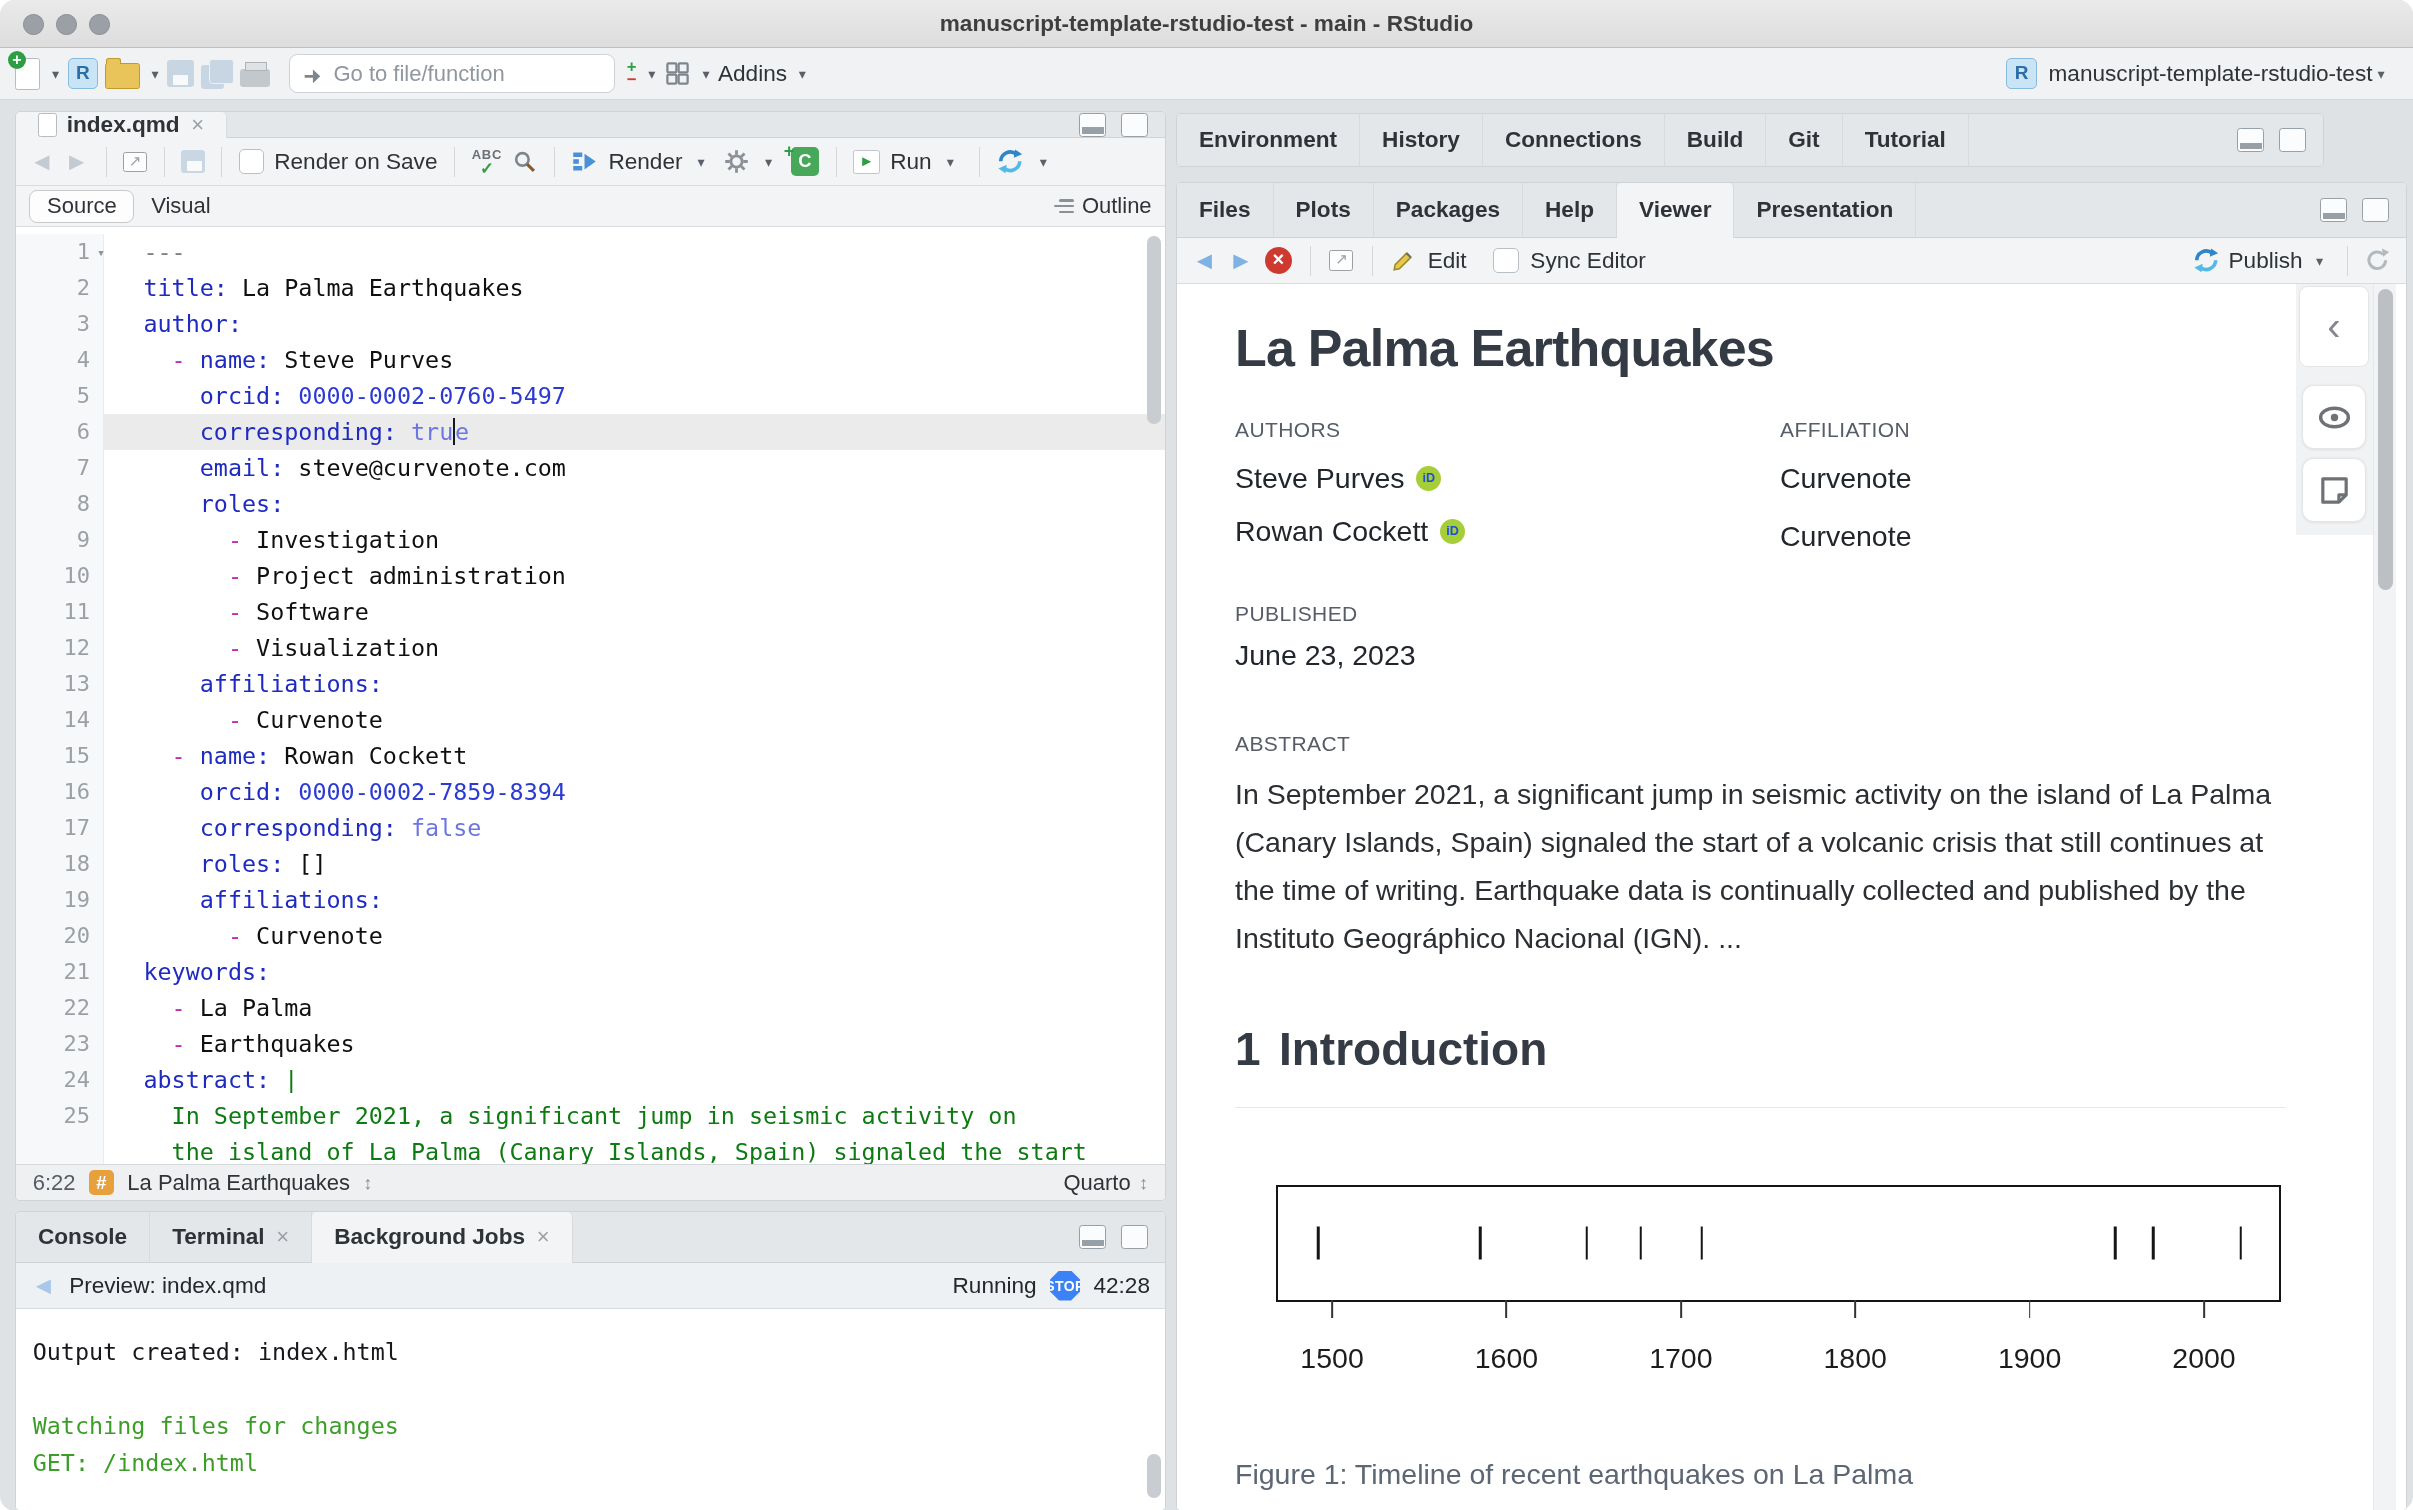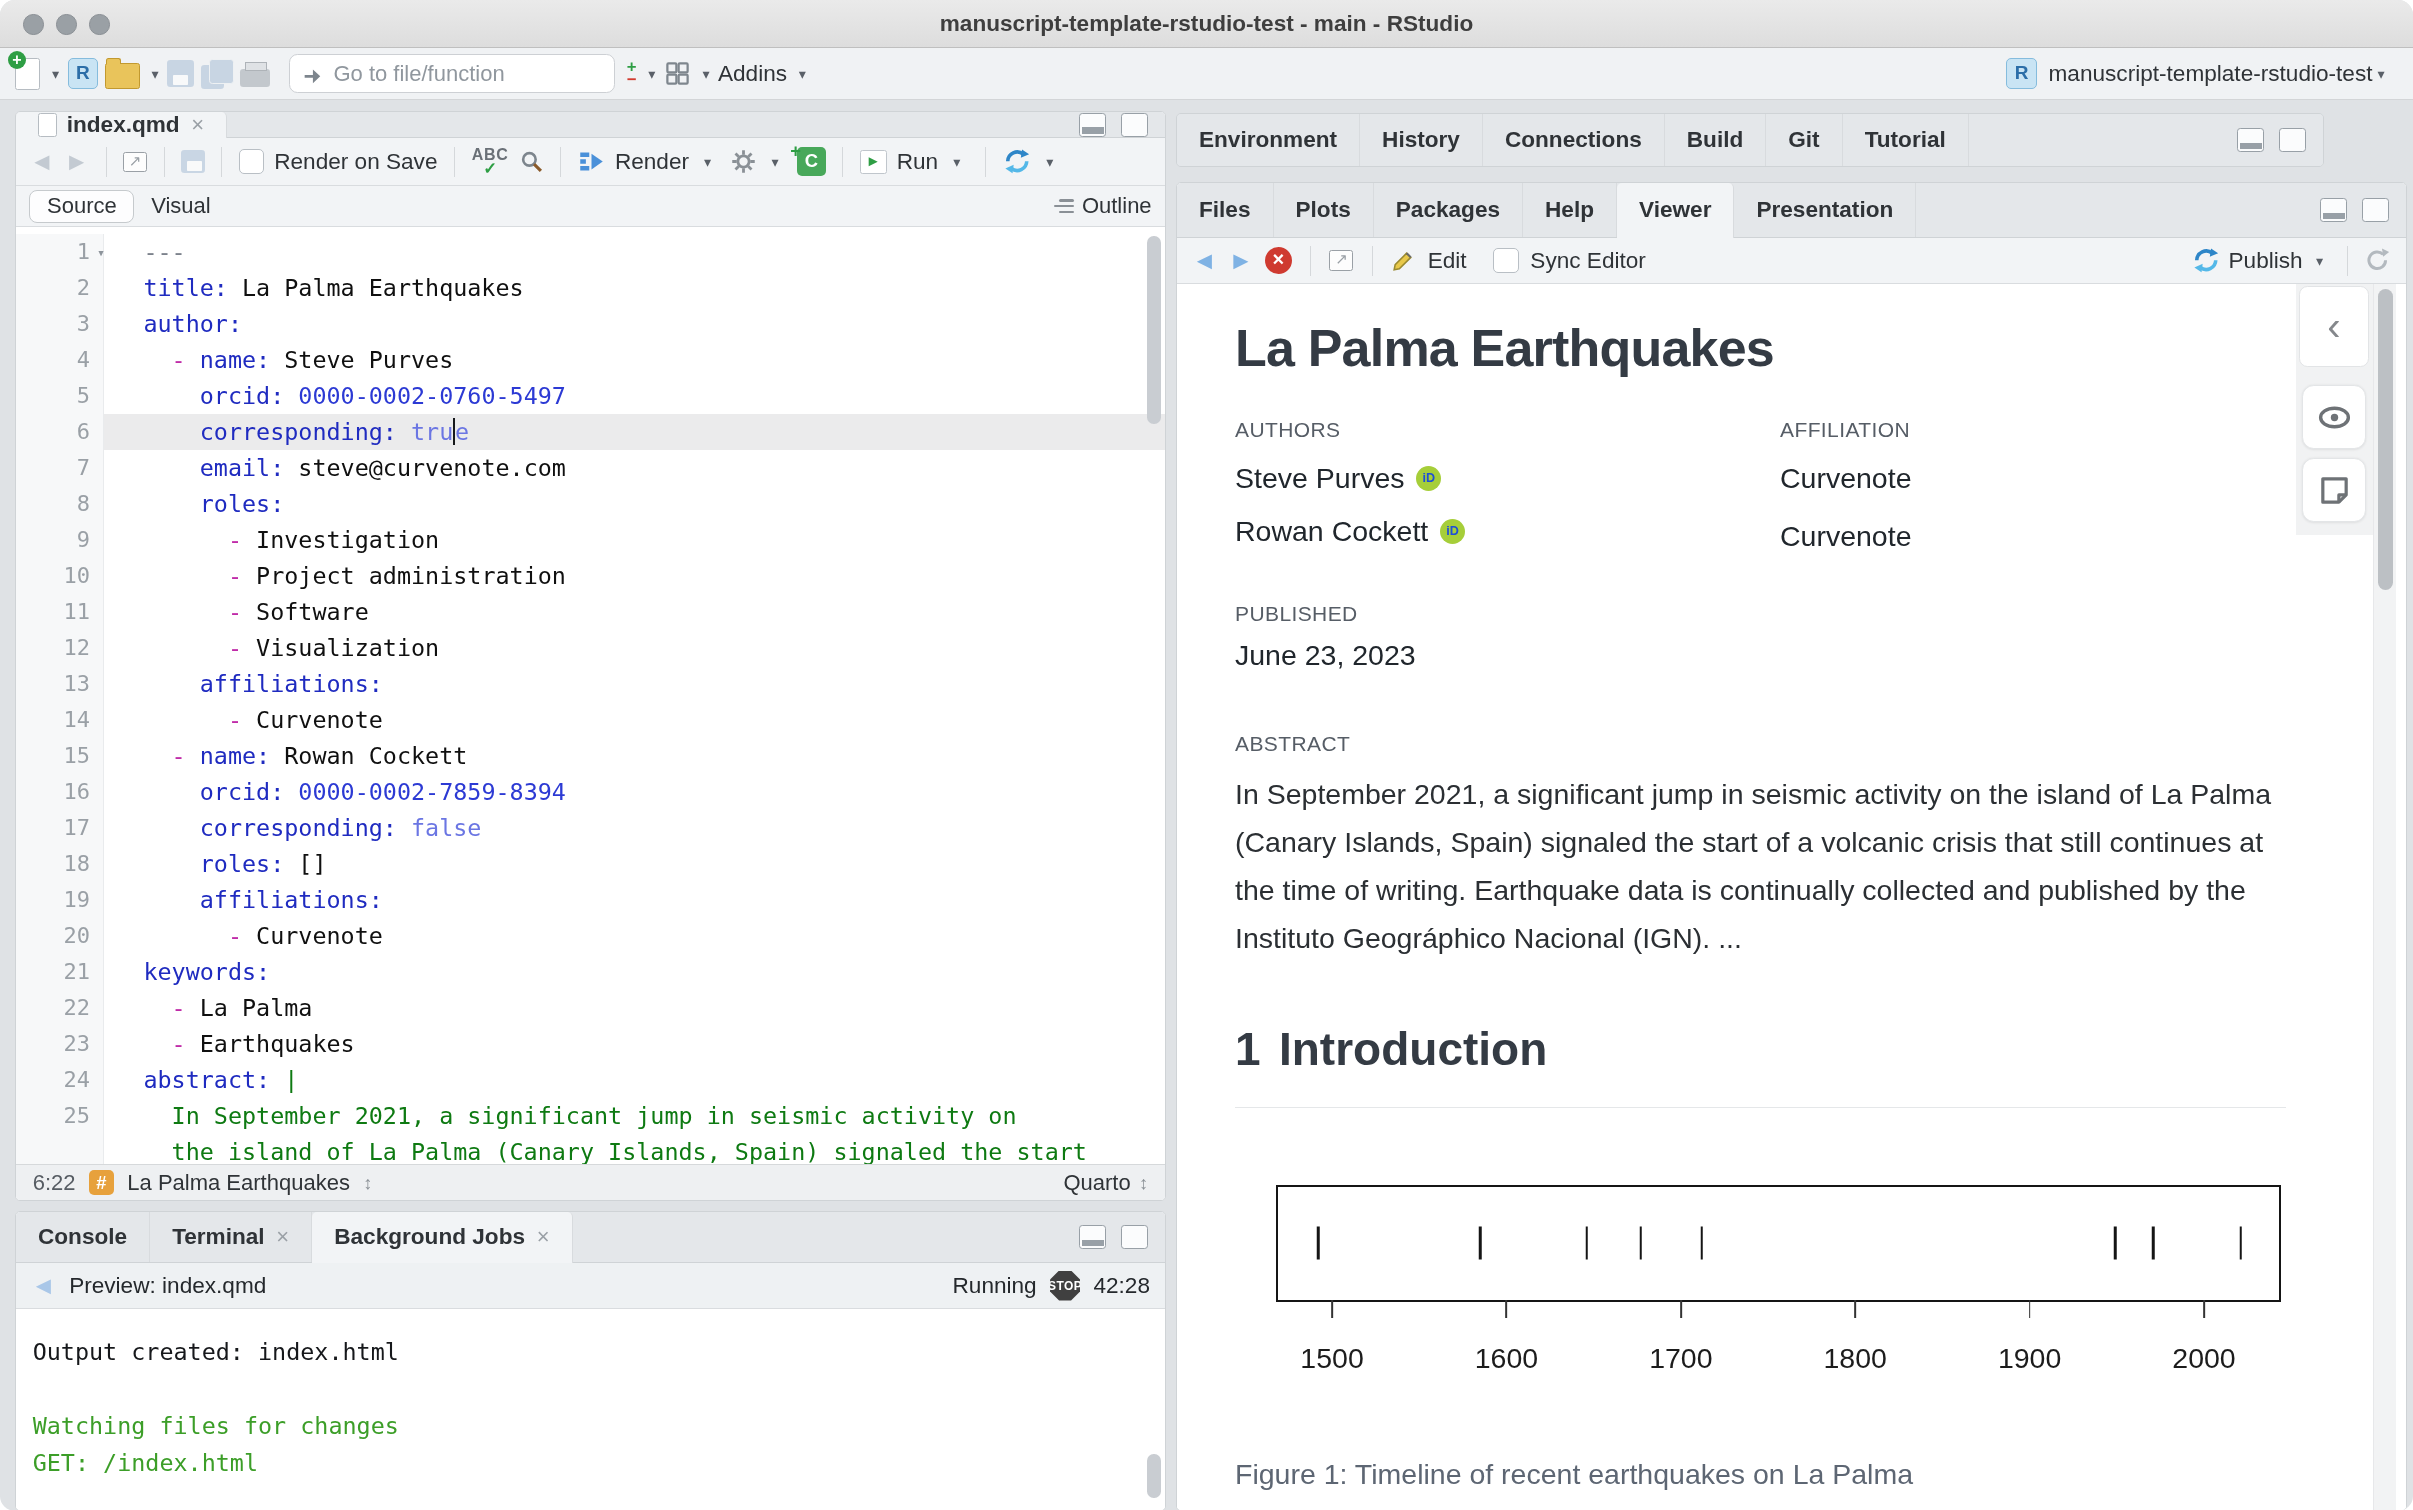--- a/index.html
+++ b/index.html
@@ -52,21 +52,21 @@
   .mm.min::after{content:"";position:absolute;left:1.7px;right:1.7px;bottom:1.7px;height:6.7px;background:#98a0a7;}
 
   .ed-toolbar{display:flex;align-items:center;background:#f2f4f6;border-bottom:0.8px solid #d9dcdf;height:47px;flex:none;padding:0 13.4px;gap:10px;font-size:22.6px;color:#2f3337;}
   .divider{width:0.8px;height:30px;background:#d5d8db;margin:0 6.7px;flex:none;}
   .arrow-gray{color:#c3cad2;font-size:25px;}
   .arrow-blue{color:#7fb2e4;font-size:25px;}
   .arrow-lblue{color:#a9c7e8;font-size:25px;}
   .popout{width:22px;height:18.4px;border:1.7px solid #9aa0a6;border-radius:2.5px;position:relative;color:#9aa0a6;font-size:15px;line-height:15px;text-align:center;background:#fdfdfd;}
   .cb{width:23.4px;height:23.4px;border:1.7px solid #b9bfc5;border-radius:5px;background:#fff;flex:none;}
   .spell{display:flex;flex-direction:column;align-items:center;line-height:13.4px;}
-  .spell .abc{font-size:16px;font-weight:700;color:#6a7077;letter-spacing:0.8px;}
+  .spell .abc{font-size:13px;font-weight:700;color:#6a7077;letter-spacing:0.8px;}
   .spell .chk{font-size:16.7px;color:#2e9e44;font-weight:700;}
   .chunk-icon{width:28.5px;height:28.5px;background:#48a85a;border-radius:5px;color:#fff;font-size:18.4px;font-weight:700;text-align:center;line-height:28.5px;position:relative;}
   .chunk-icon::before{content:"+";position:absolute;left:-6.7px;top:-10px;color:#2e9e44;font-size:18.4px;}
   .run-icon{width:25px;height:22px;background:#fff;border:1.7px solid #c0c6cc;border-radius:2.5px;color:#2e9e44;font-size:15px;line-height:20px;text-align:center;}
 
   .mode-bar{display:flex;align-items:center;background:#f2f4f6;border-bottom:0.8px solid #d9dcdf;height:40px;flex:none;padding:0 13.4px;font-size:22px;color:#2f3337;}
   .seg{padding:2.5px 16.7px;}
   .seg.active{background:#fdfdfe;border:0.8px solid #c6cacd;border-radius:8px;}
   .outline-right{margin-left:auto;display:flex;align-items:center;gap:8.4px;}
   .outline-icon{display:inline-flex;flex-direction:column;gap:3.3px;}
@@ -94,21 +94,21 @@
 
   .status-bar{display:flex;align-items:center;background:#eef0f2;border-top:0.8px solid #d6d9db;height:35px;flex:none;font-size:22px;color:#565c63;padding:0 16.7px;gap:13.4px;}
   .hash-badge{width:25px;height:25px;border-radius:5px;background:#e7a13c;color:#fff;font-weight:700;text-align:center;line-height:25px;font-size:18.4px;flex:none;}
   .status-section{color:#2f3337;}
   .updown{color:#8a9096;font-size:18.4px;}
   .status-right{margin-left:auto;display:flex;align-items:center;gap:8.4px;color:#2f3337;}
 
   
   .job-toolbar{display:flex;align-items:center;background:#eef1f3;border-bottom:0.8px solid #d9dcdf;height:45px;flex:none;font-size:22.6px;color:#24282c;padding:0 15px;gap:13.4px;}
   .job-right{margin-left:auto;display:flex;align-items:center;gap:13.4px;}
-  .octagon{width:30px;height:30px;background:#404040;clip-path:polygon(30% 0,70% 0,100% 30%,100% 70%,70% 100%,30% 100%,0 70%,0 30%);color:#fff;font-size:12px;display:flex;align-items:center;justify-content:center;font-weight:700;letter-spacing:0.4px;}
+  .octagon{width:30px;height:30px;background:#3b82f6;clip-path:polygon(30% 0,70% 0,100% 30%,100% 70%,70% 100%,30% 100%,0 70%,0 30%);color:#fff;font-size:14px;display:flex;align-items:center;justify-content:center;font-weight:700;letter-spacing:0.4px;}
   .console-out{flex:1;background:#fff;font-family:"DejaVu Sans Mono",monospace;font-size:23.4px;padding:25px 0 0 16.7px;position:relative;}
   .console-line{height:37px;line-height:37px;white-space:pre;color:#16181b;}
   .console-line.green{color:#3c9e28;}
   .con-scroll{position:absolute;right:4.2px;bottom:11.7px;width:13.4px;height:44px;background:#c9cdd2;border-radius:6.7px;}
 
   
   .view-toolbar{display:flex;align-items:center;background:#f2f4f6;border-bottom:0.8px solid #d9dcdf;height:45px;flex:none;padding:0 15px;gap:11.7px;font-size:22.6px;color:#2f3337;}
   .stop-circle{width:27px;height:27px;border-radius:50%;background:#cf3a30;color:#fff;font-size:20px;line-height:25px;text-align:center;font-weight:700;}
   .view-right{margin-left:auto;display:flex;align-items:center;gap:8.4px;}
 

